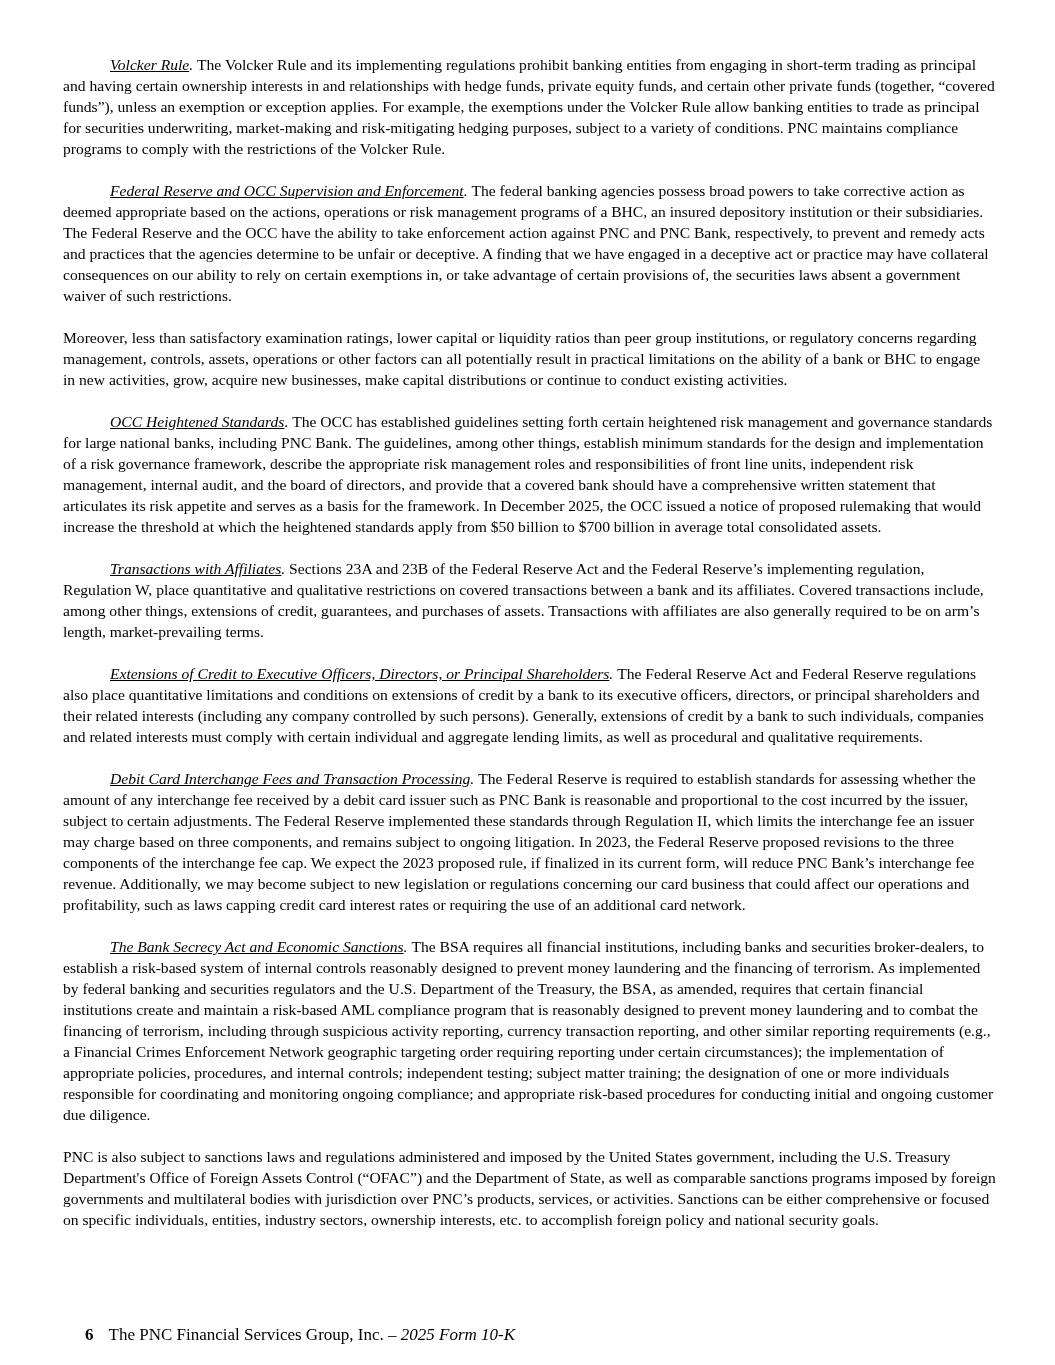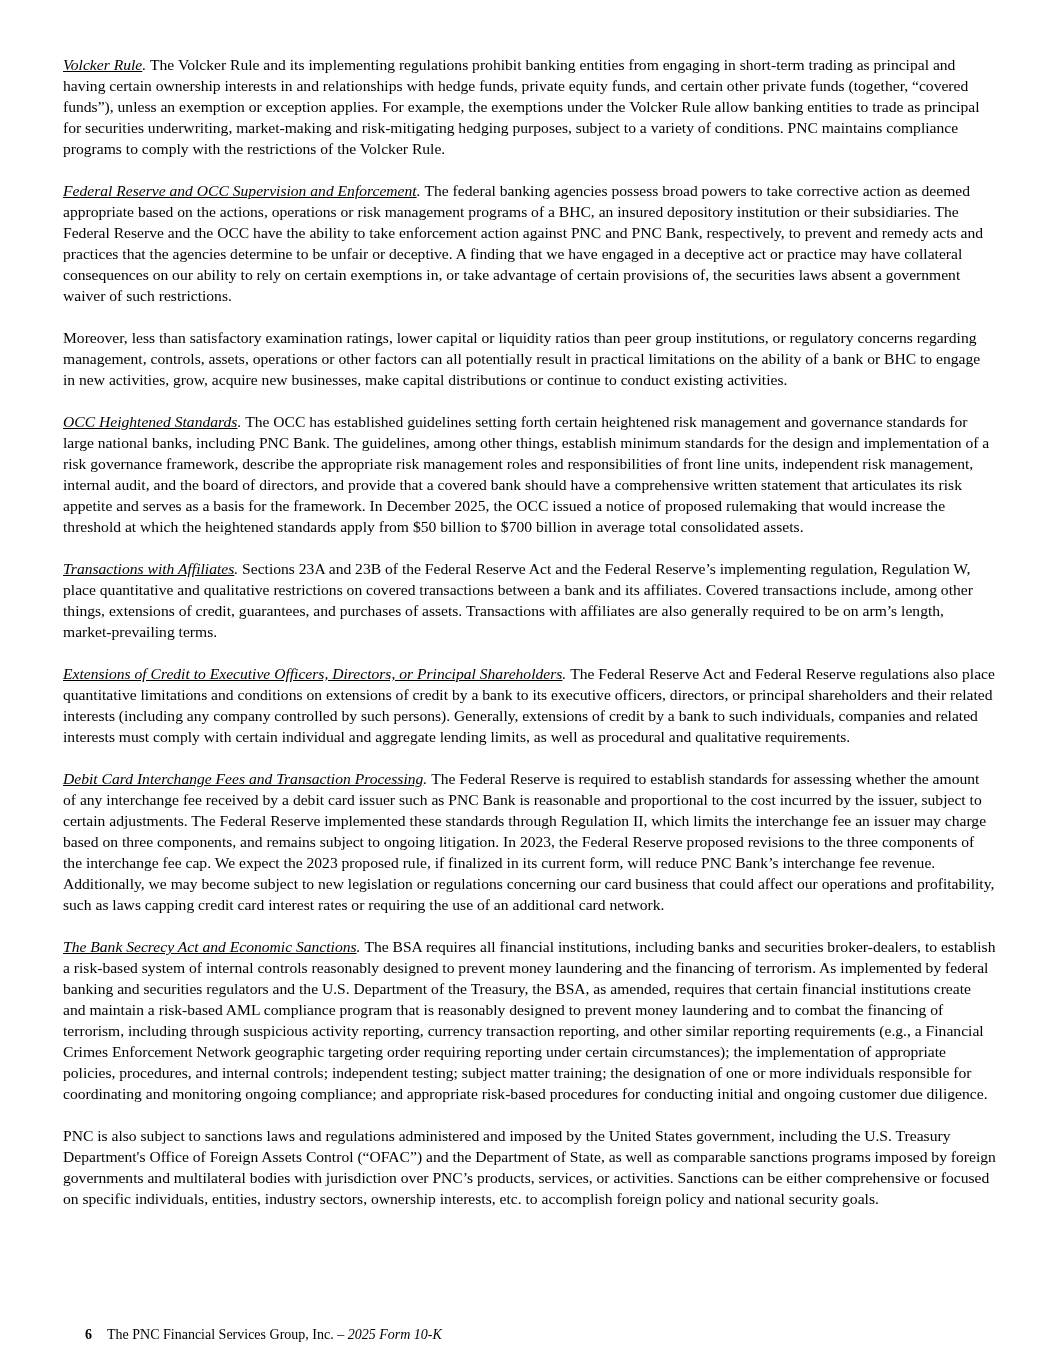--- a/index.html
+++ b/index.html
@@ -25,29 +25,30 @@
   }
   p.para {
     font-size: 15.6px;
     line-height: 21px;
     margin: 0 0 21px 0;
     text-align: left;
   }
   .h {
     font-style: italic;
     text-decoration: underline;
+    margin-left: 47px;
   }
   .hsep {
     font-style: italic;
   }
   .footer {
     position: absolute;
     left: 85px;
     bottom: 20px;
-    font-size: 14px;
+    font-size: 17px;
     line-height: 21px;
     white-space: pre;
     margin-top: 44px;
   }
   .fnum {
     font-weight: bold;
     margin-right: 15px;
   }
   .fital {
     font-style: italic;

